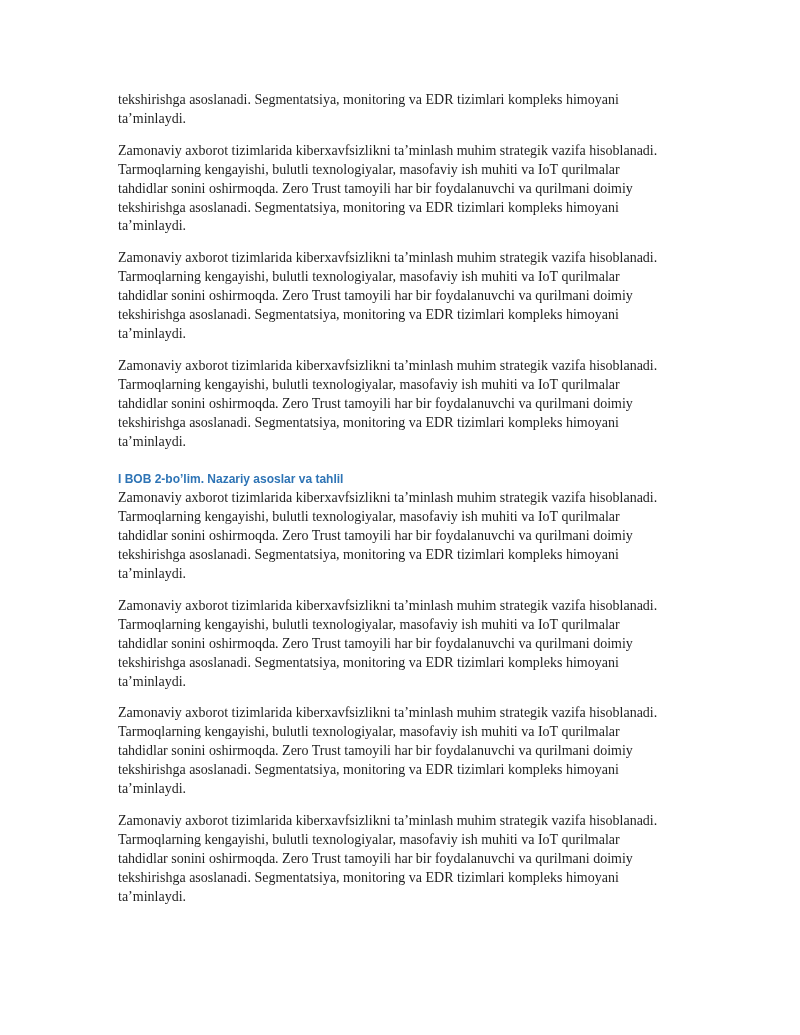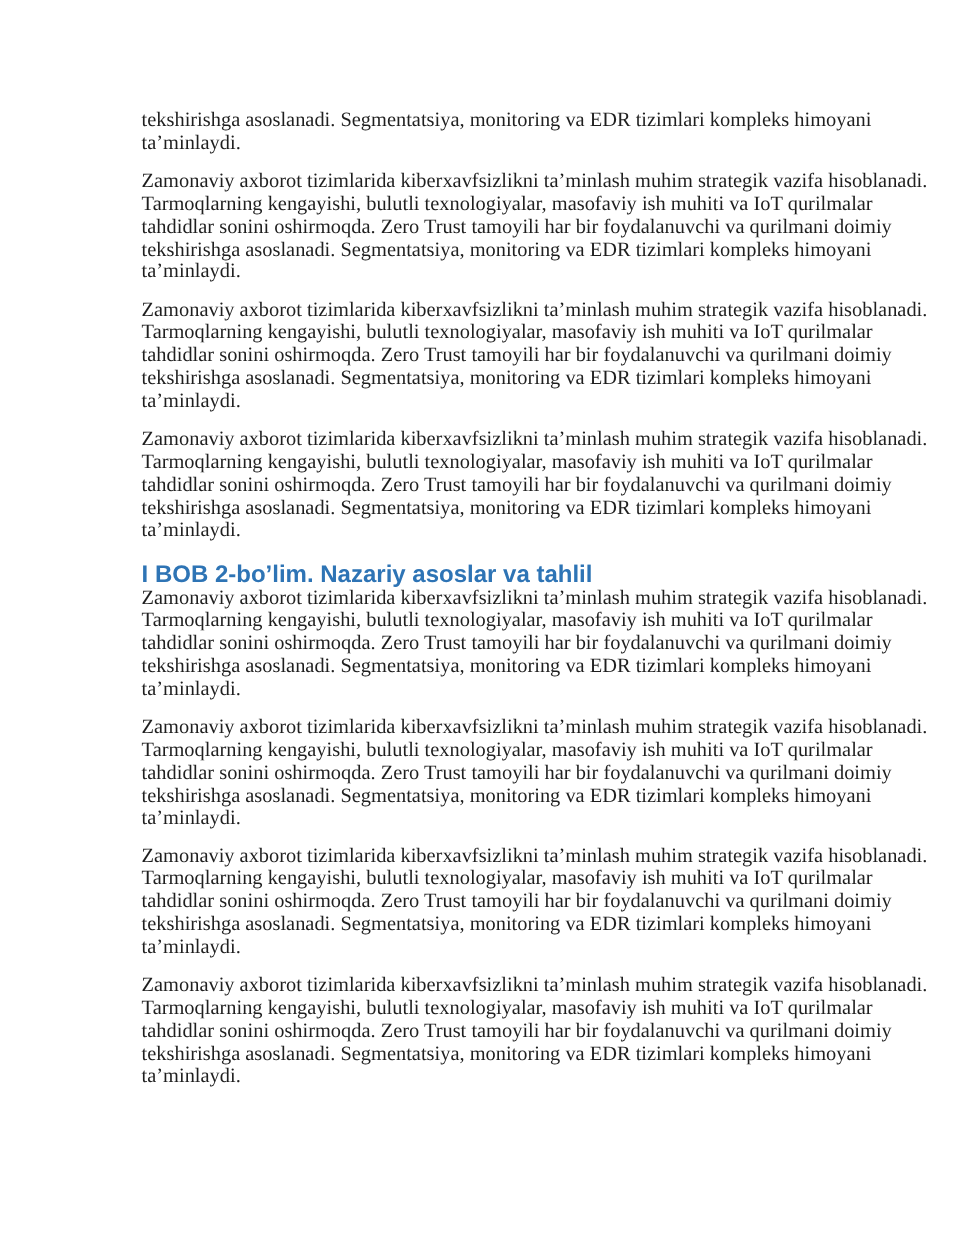--- a/index.html
+++ b/index.html
@@ -19,29 +19,29 @@
     left: 118px;
     top: 91px;
     width: 566px;
   }
   .paragraph {
     margin: 0 0 13px 0;
     padding: 0;
   }
   .line {
     font-family: "Liberation Serif", serif;
-    font-size: 17px;
+    font-size: 14px;
     line-height: 18.9px;
     color: var(--body-color, #1f1f1f);
     white-space: nowrap;
   }
   .heading {
     font-family: "Liberation Sans", sans-serif;
     font-weight: 700;
-    font-size: 20px;
+    font-size: 12px;
     line-height: 20px;
     margin: 18px 0 0 0;
     padding: 0;
     color: var(--heading-color, #2E74B5);
     white-space: nowrap;
   }
 </style>
 </head>
 <body>
 

